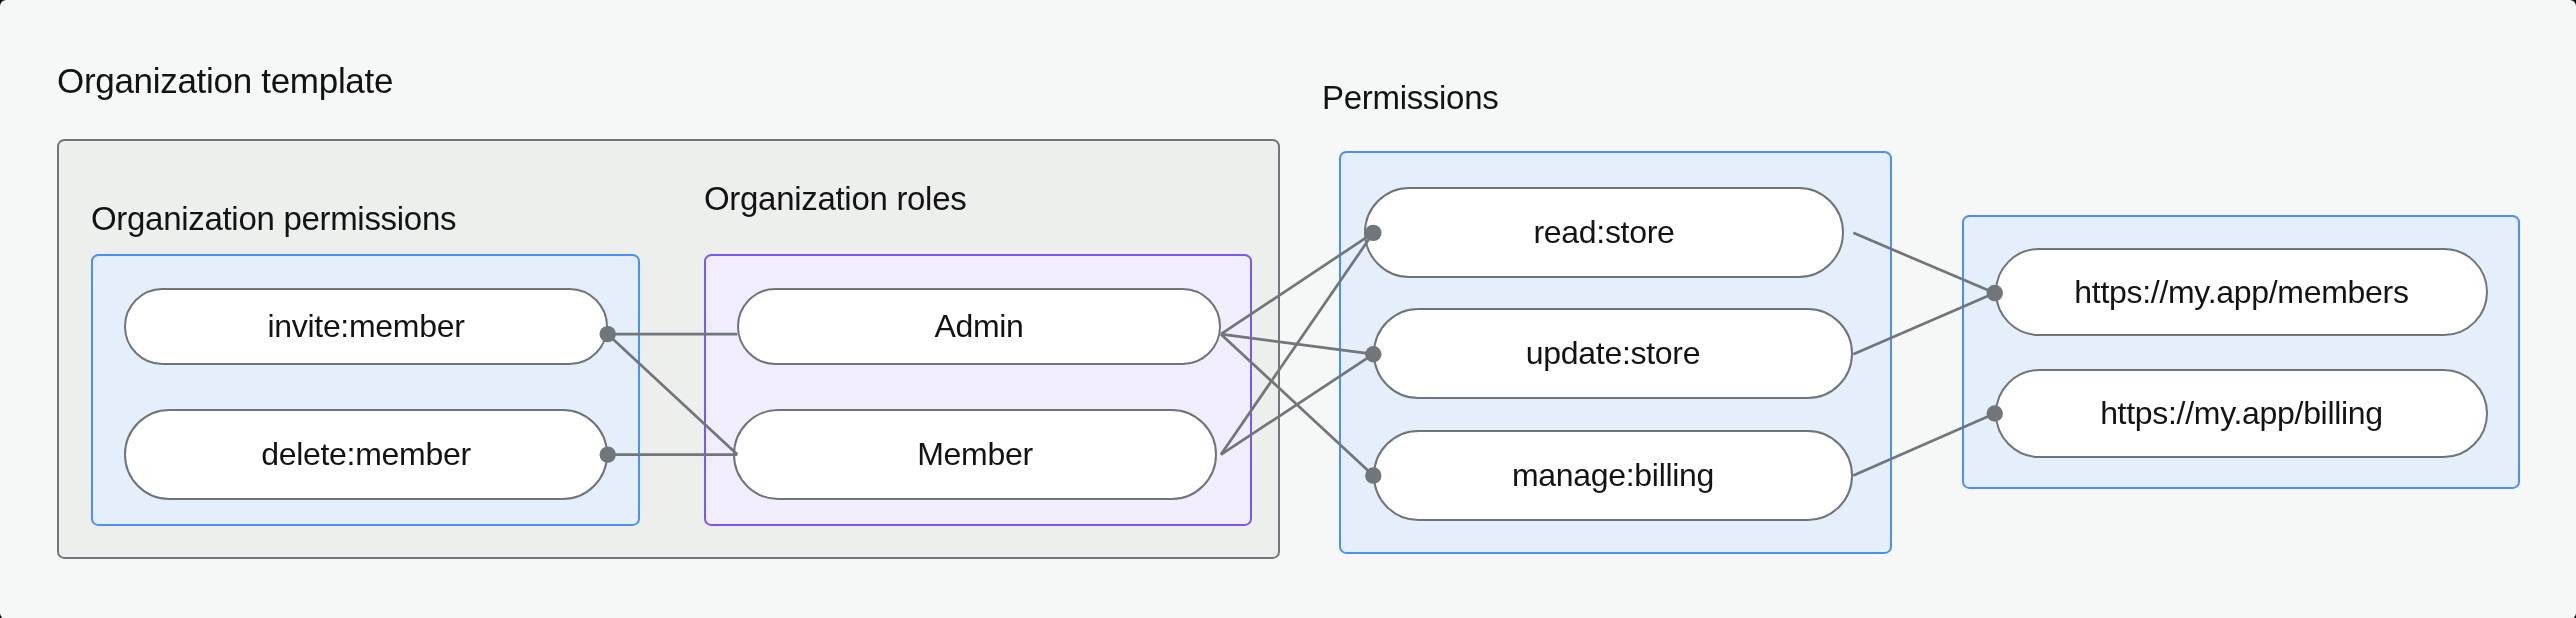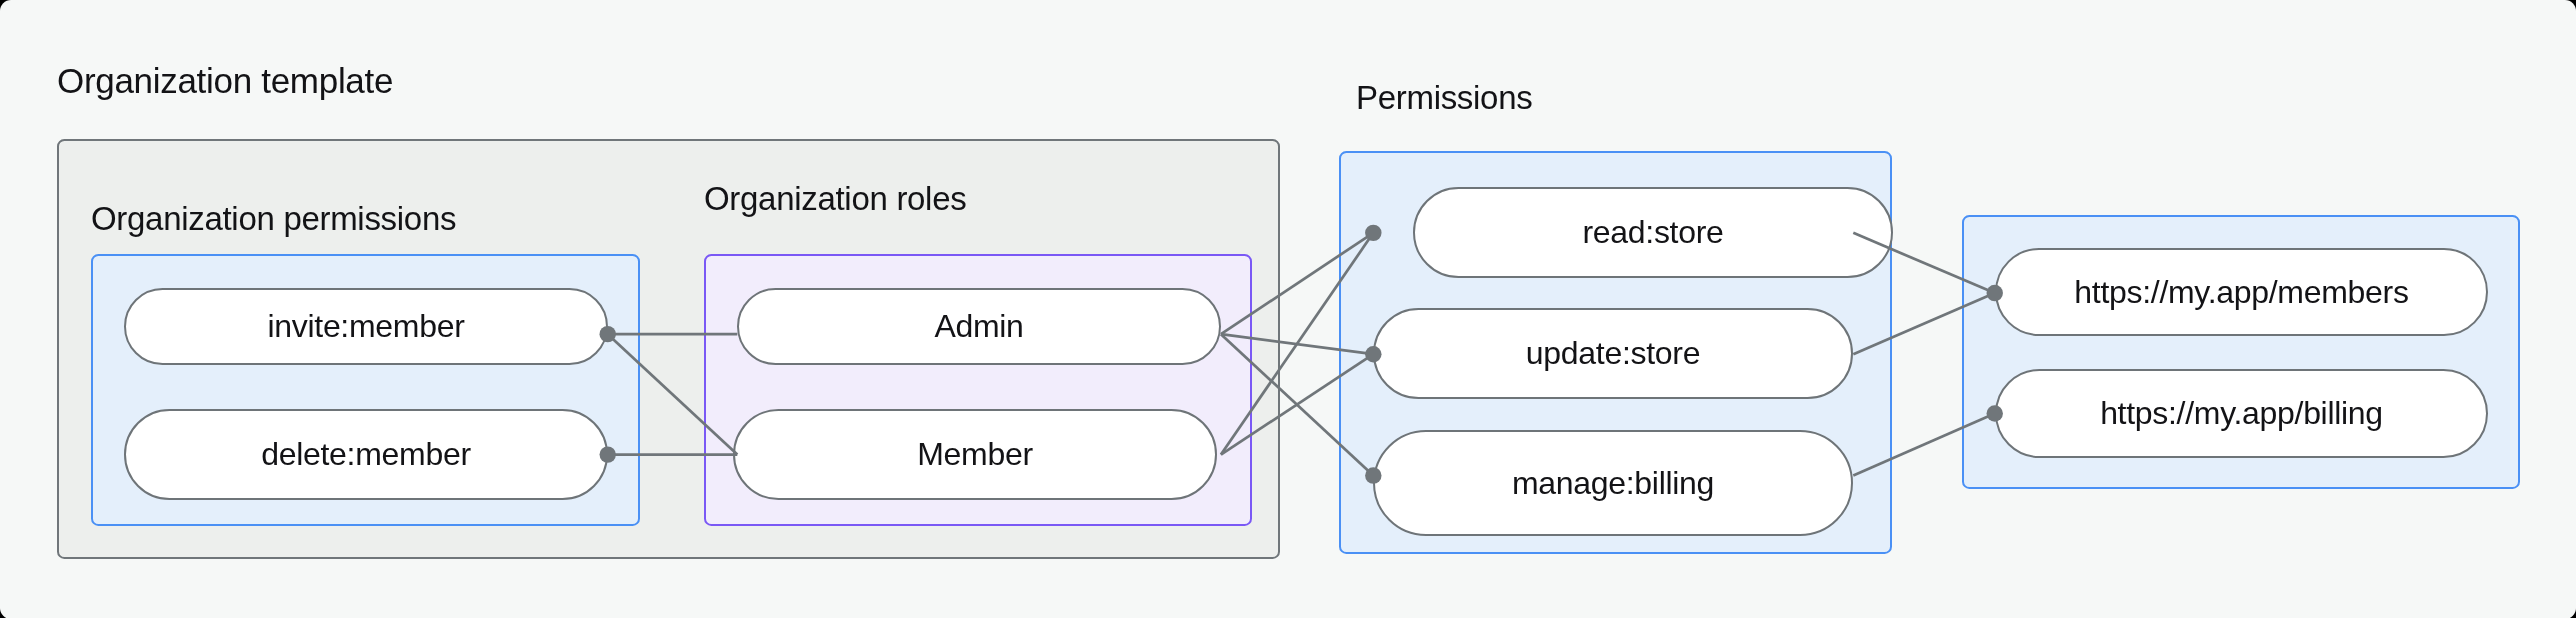--- a/index.html
+++ b/index.html
@@ -1,20 +1,20 @@
 <!DOCTYPE html>
 <html style="font-size:14.6px"><head>
 <meta charset="utf-8">
 <style>
   html,body{margin:0;padding:0;background:#000;}
   .canvas{
     position:relative;
     width:2576px;height:619px;
     background:#F6F8F7;
-    border-radius:11px;
+    border-radius:6px;
     overflow:hidden;
     font-family:"Liberation Sans","DejaVu Sans",sans-serif;
     color:#131316;
     letter-spacing:-0.3px;
   }
   .group-title{
     position:absolute;
     font-size:35px;
     line-height:42px;
     white-space:nowrap;
@@ -46,31 +46,31 @@
     font-size:32px;
     white-space:nowrap;
   }
   
   #pill-invite{left:124px;top:288px;width:484px;height:77px;}
   #pill-delete{left:124px;top:409px;width:484px;height:91px;}
   
   #pill-admin{left:737px;top:288px;width:484px;height:77px;}
   #pill-member{left:733px;top:409px;width:484px;height:91px;}
   
-  #pill-read{left:1413px;top:187px;width:480px;height:91px;}
+  #pill-read{left:1364px;top:187px;width:480px;height:91px;}
   #pill-update{left:1373px;top:308px;width:480px;height:91px;}
-  #pill-manage{left:1373px;top:430px;width:480px;height:106px;}
+  #pill-manage{left:1373px;top:430px;width:480px;height:91px;}
   
   #pill-members-api{left:1995px;top:248px;width:493px;height:88px;}
   #pill-billing-api{left:1995px;top:369px;width:493px;height:89px;}
   
   #title-org-template{left:57px;top:60px;}
   #label-org-permissions{left:91px;top:179px;margin-top:20px;}
   #label-org-roles{left:704px;top:179px;}
-  #label-permissions{left:1356px;top:78px;}
+  #label-permissions{left:1322px;top:78px;}
   #label-api-resources{left:1958px;top:139px;}
   svg.edge-layer{
     position:absolute;left:0;top:0;width:2576px;height:619px;
     pointer-events:none;
   }
 </style>
 </head>
 <body>
 
 <div class="canvas">

